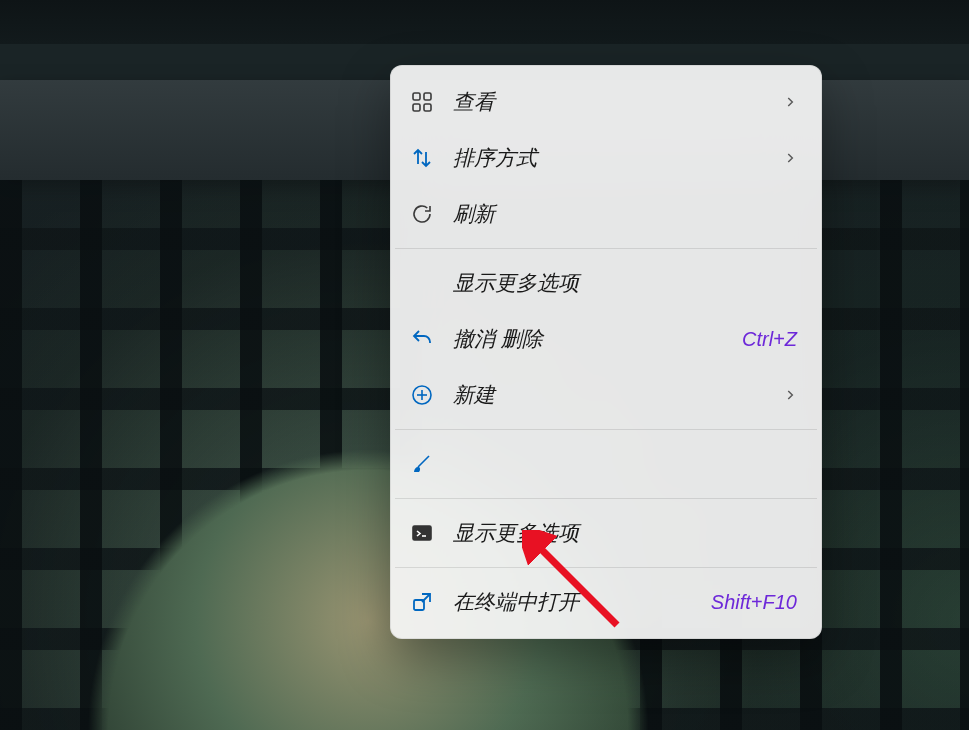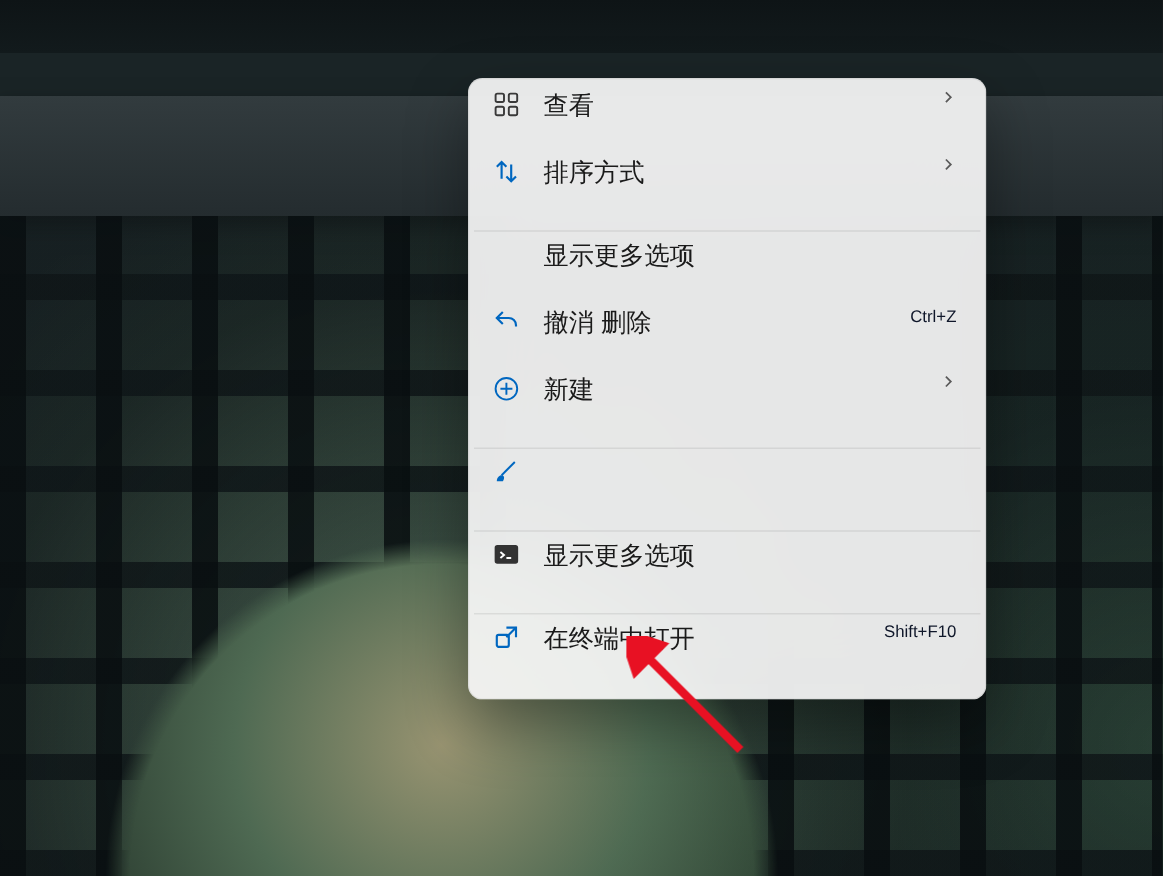--- a/index.html
+++ b/index.html
@@ -61,45 +61,47 @@
     box-shadow: 0 20px 50px rgba(0,0,0,0.35);
     backdrop-filter: blur(30px);
     -webkit-backdrop-filter: blur(30px);
     padding: 8px 0;
     font-size: 21px;
     color: #1a1a1a;
   }
 
   .menu-item {
     display: flex;
+    align-items: center;
     height: 56px;
     padding: 0 24px 0 18px;
     gap: 18px;
     position: relative;
+    font-style: italic;
   }
 
   .menu-item .icon {
     width: 26px;
     height: 26px;
     flex: 0 0 26px;
     display: flex;
     align-items: center;
     justify-content: center;
     color: #3a3a3a;
   }
 
   .menu-item .icon.accent { color: #0067C0; }
 
   .menu-item .label {
     flex: 1;
   }
 
   .menu-item .shortcut {
-    color: #0f172a;
-    font-size: 14px;
+    color: #6d28d9;
+    font-size: 20px;
   }
 
   .menu-item .chevron {
     width: 14px;
     height: 14px;
     color: #5a5a5a;
   }
 
   .divider {
     height: 1px;
@@ -152,20 +154,29 @@
       </svg>
     </span>
     <span class="label">排序方式</span>
     <span class="chevron">
       <svg viewBox="0 0 24 24" width="14" height="14" fill="none" stroke="currentColor" stroke-width="2.5">
           <polyline points="9 5 16 12 9 19"></polyline>
         </svg>
     </span>
   </div>
 
+  <div class="menu-item">
+    <span class="icon">
+      <svg viewBox="0 0 24 24" width="24" height="24" fill="none" stroke="currentColor" stroke-width="1.6">
+        <path d="M20 12 A8 8 0 1 1 17.3 6"></path>
+        <polyline points="20 4 20 9 15 9"></polyline>
+      </svg>
+    </span>
+    <span class="label">刷新</span>
+  </div>
 
   <div class="divider"></div>
 
   <div class="menu-item">
     <span class="icon"></span>
     <span class="label">显示更多选项</span>
   </div>
 
   <div class="menu-item">
     <span class="icon accent">

